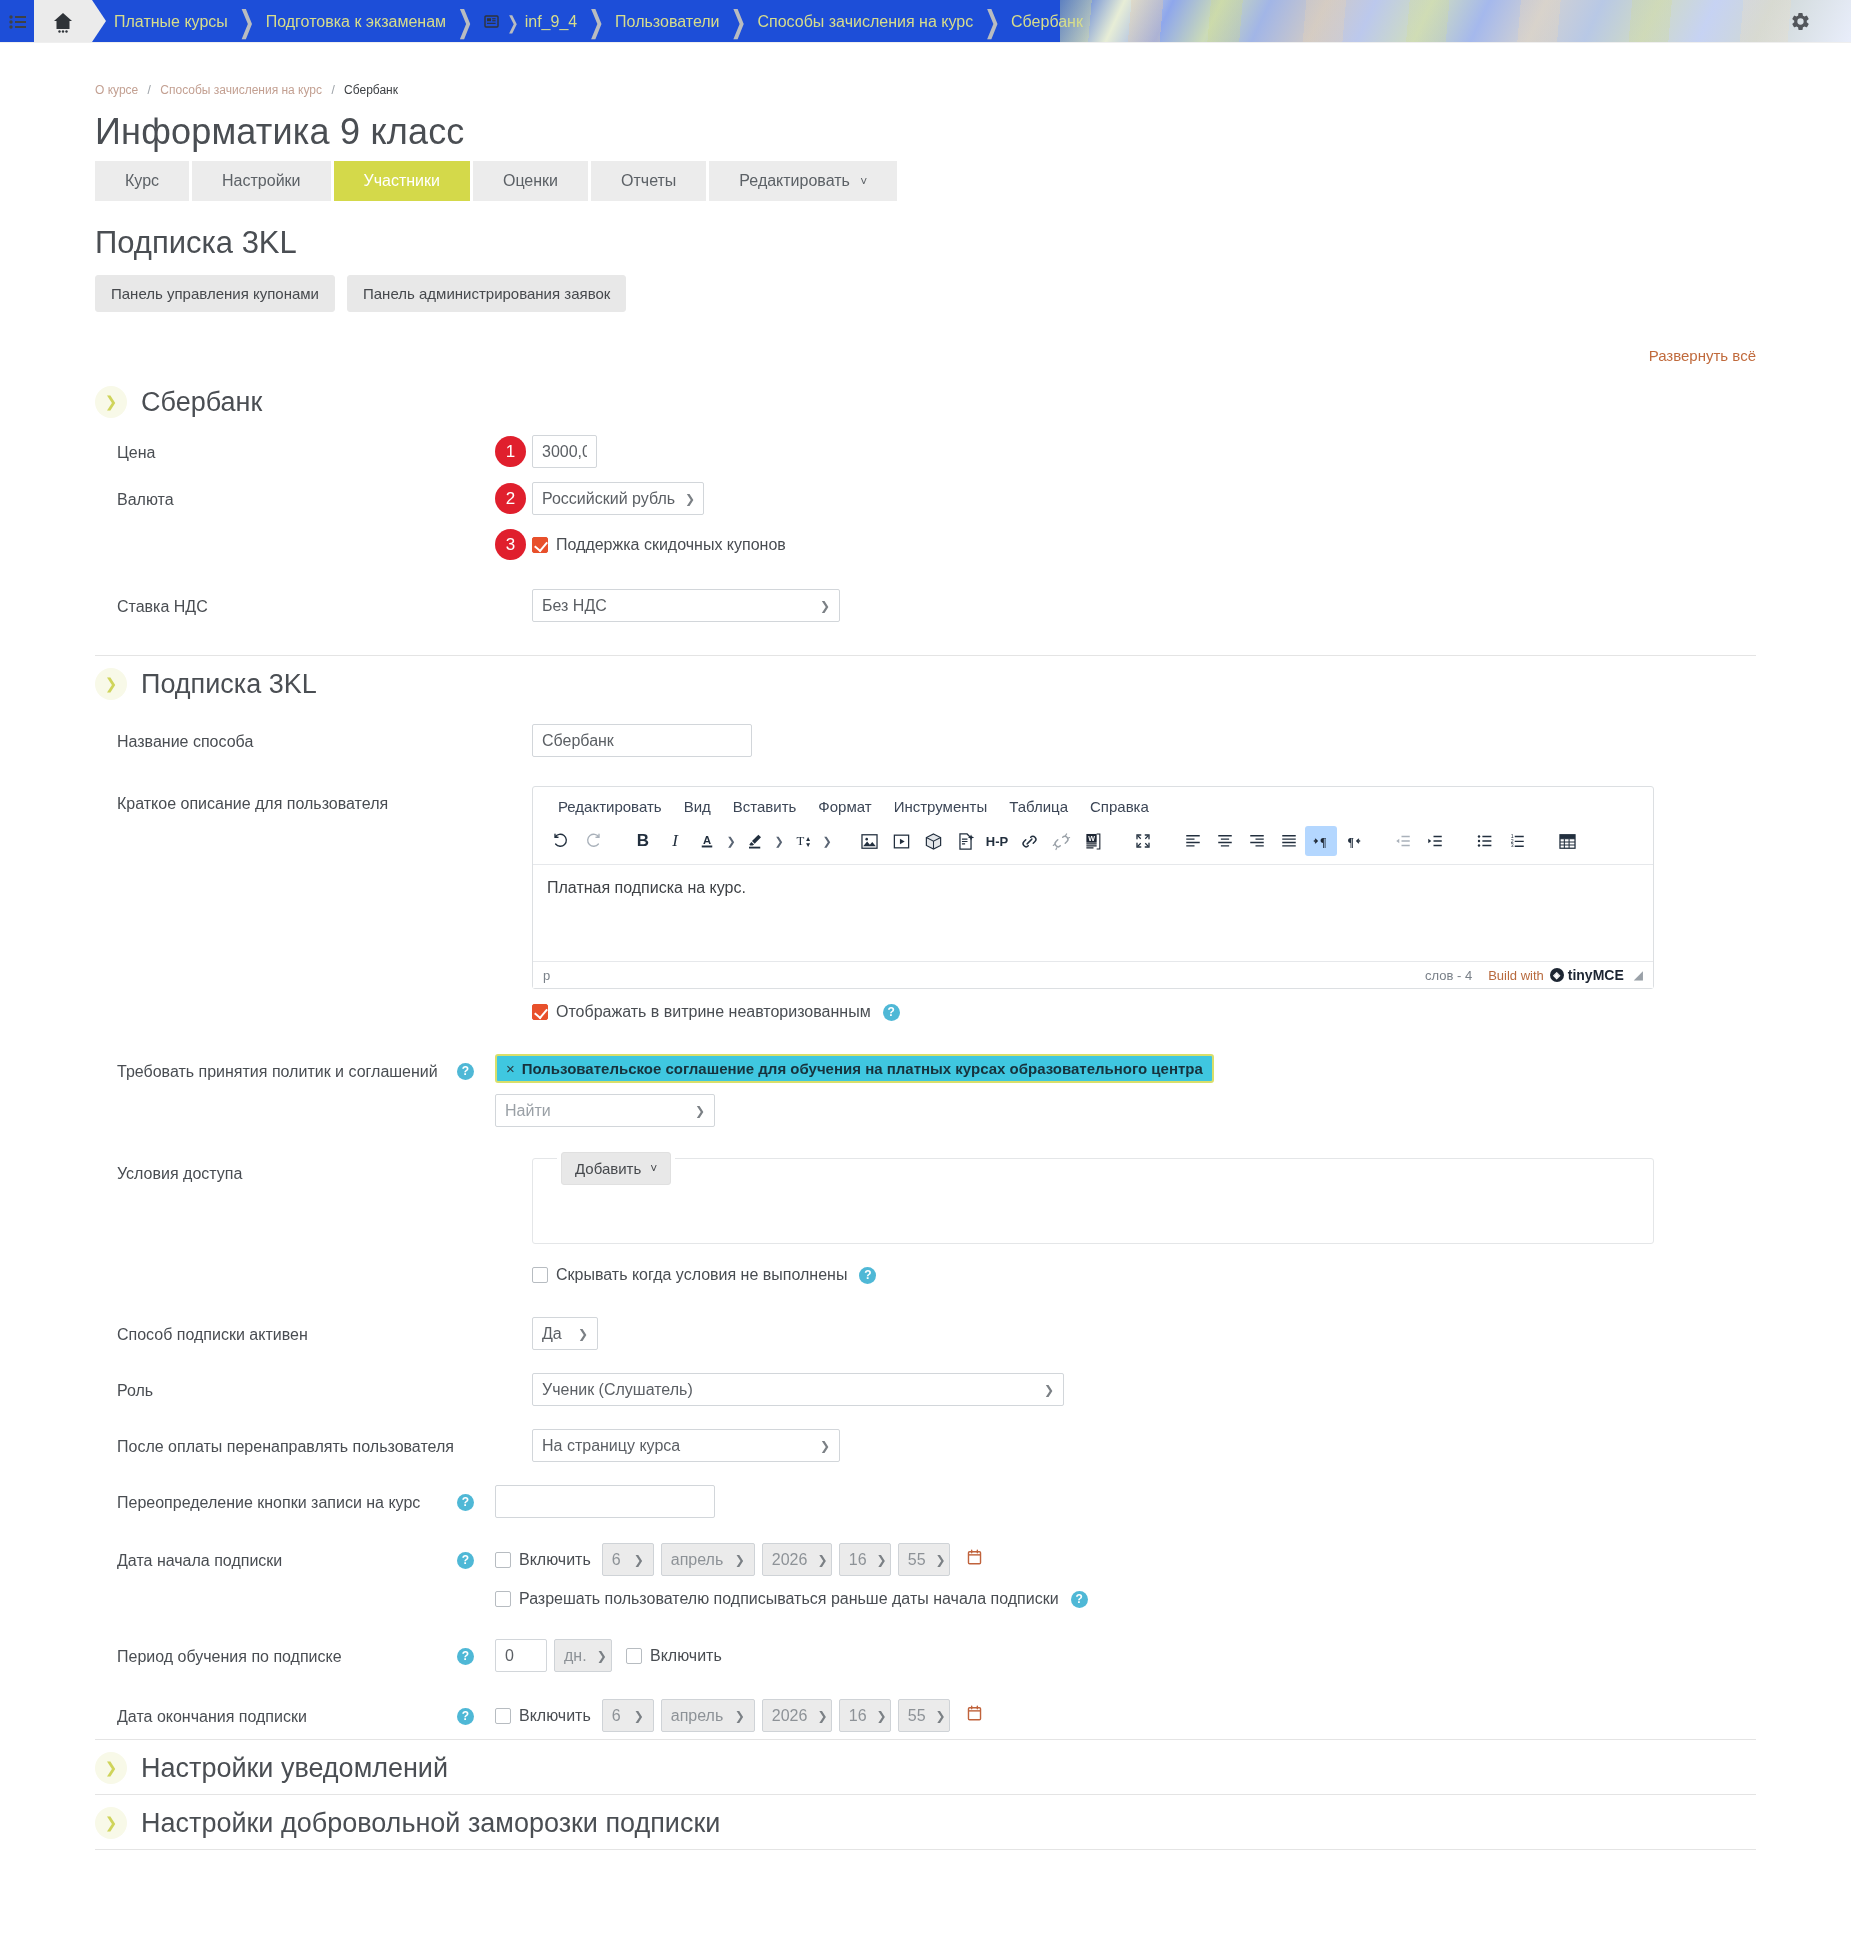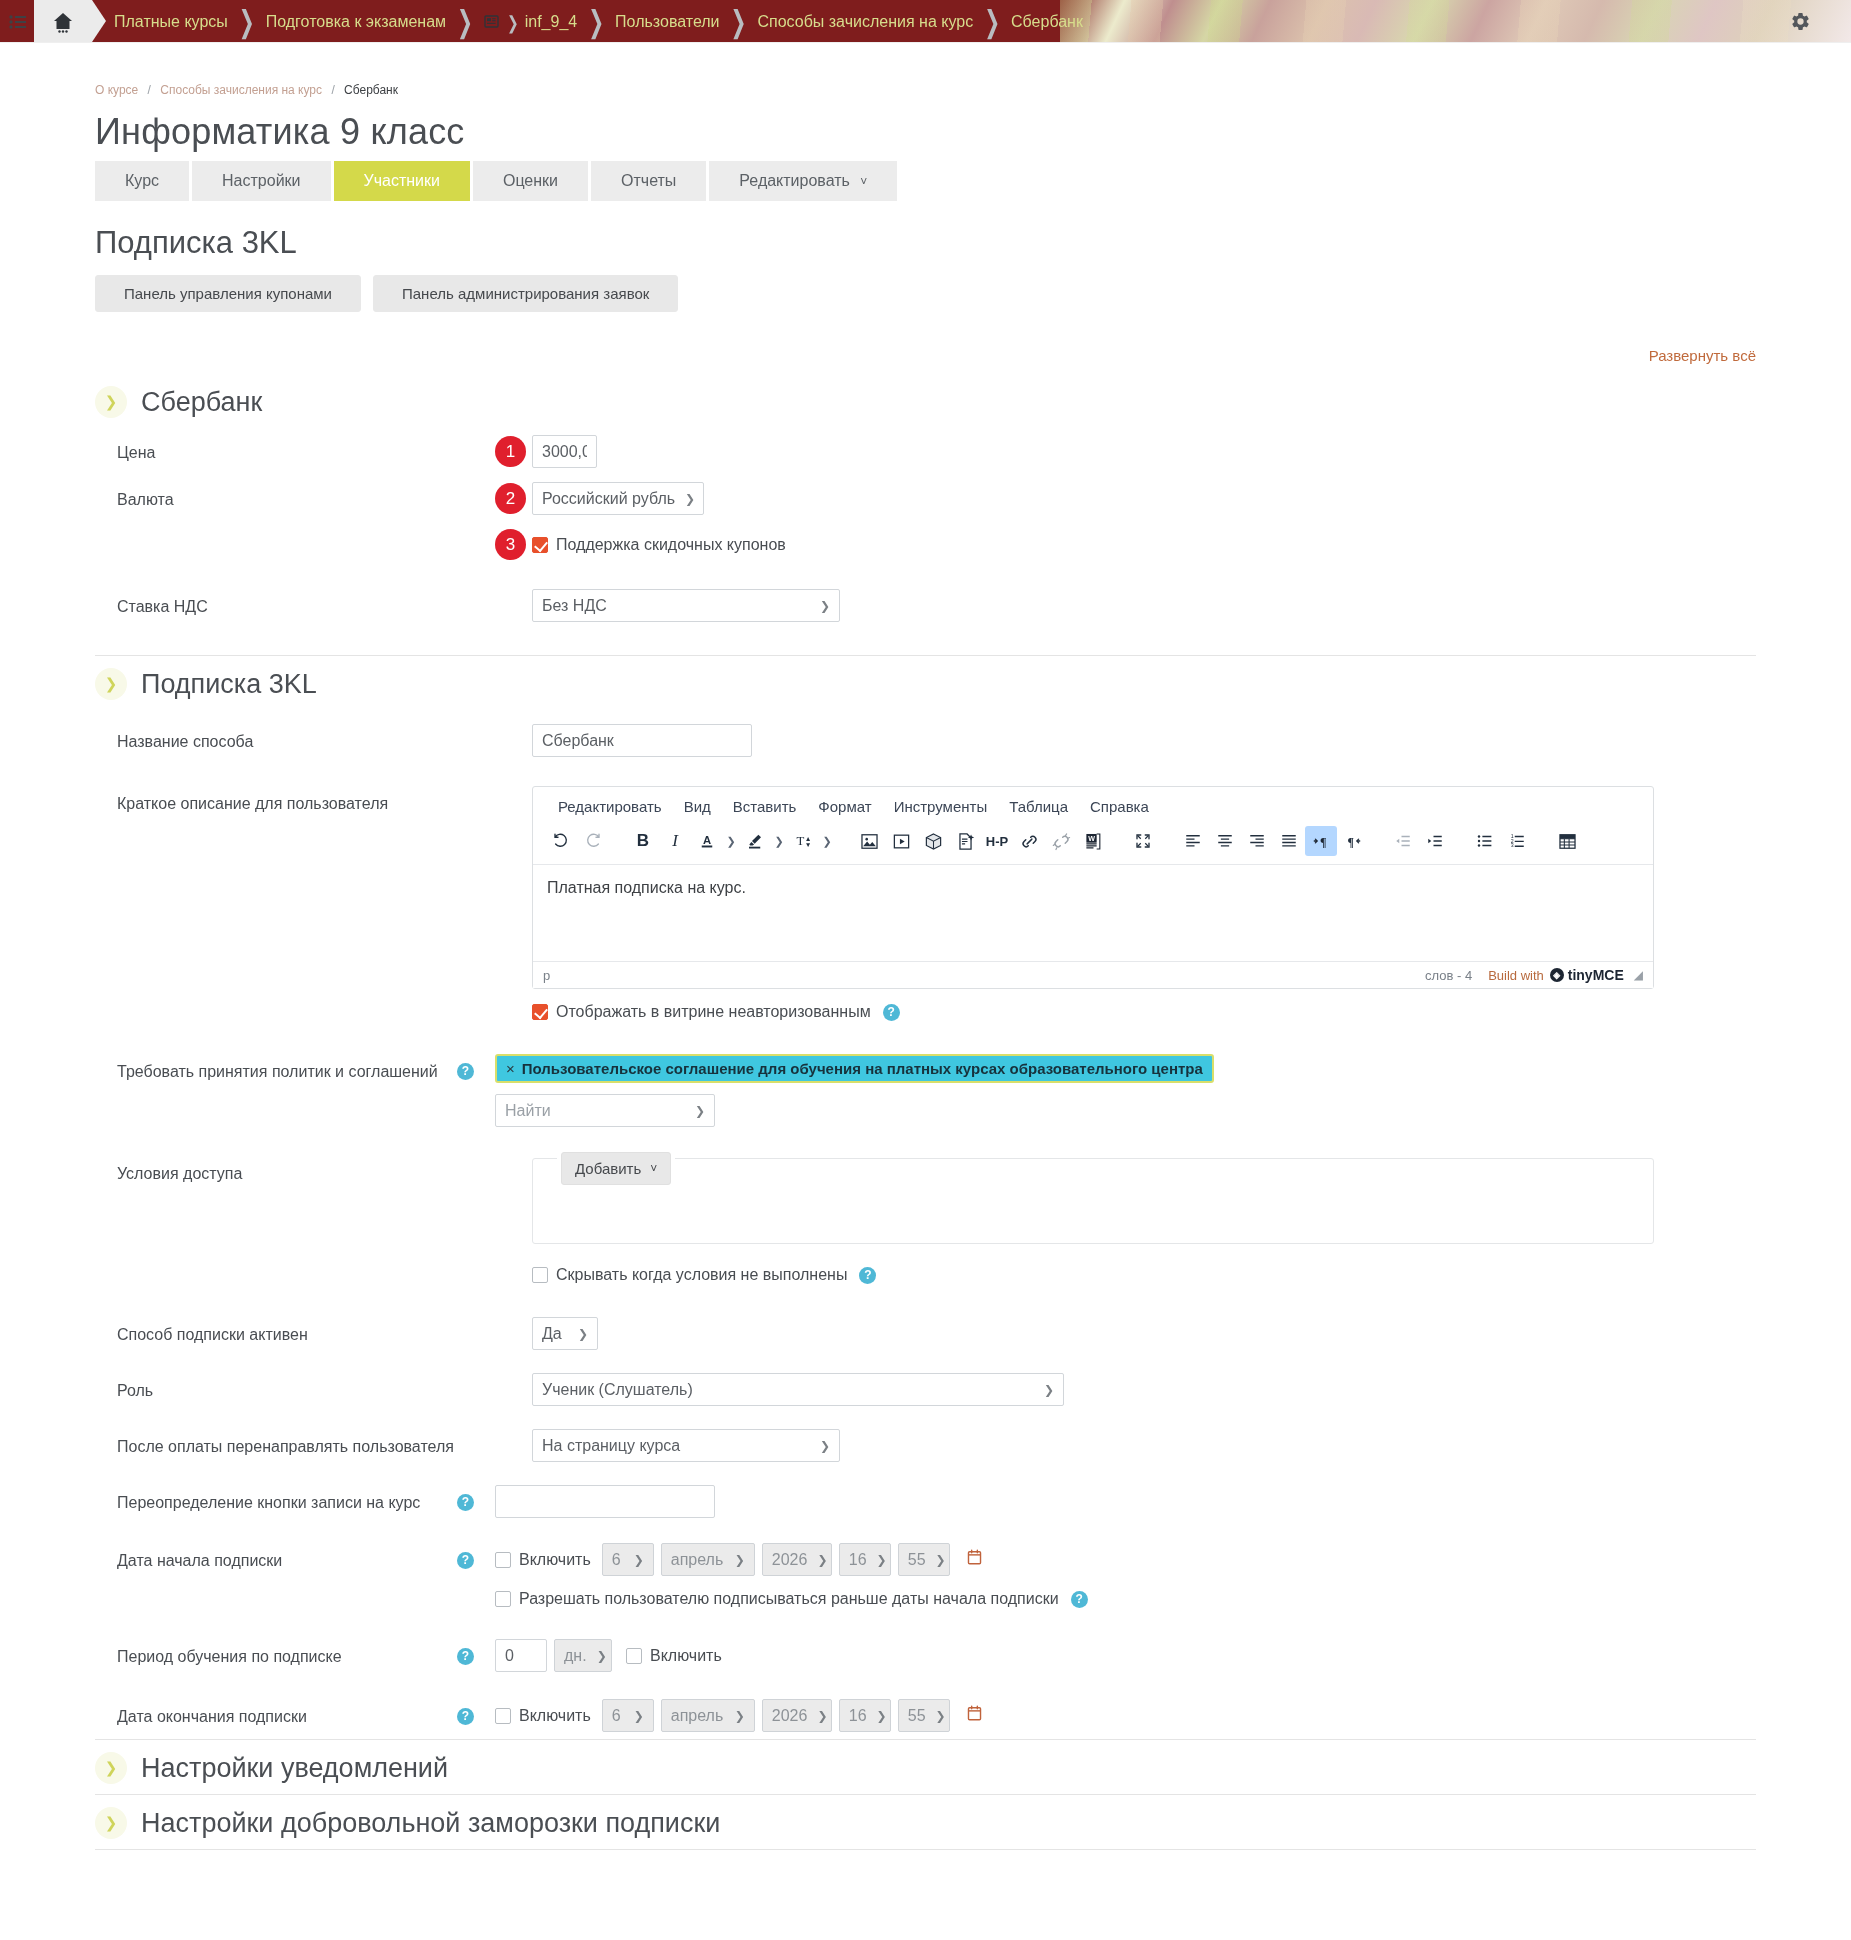--- a/index.html
+++ b/index.html
@@ -9,21 +9,21 @@
     width:1851px; min-height:1940px;
     font-family:"Liberation Sans", sans-serif;
     background:#ffffff; color:#3e4145;
     font-size:17px;
     -webkit-font-smoothing:antialiased;
   }
 
   
   .navbar {
     position:relative; height:43px;
-    background:#7f1d1d;
+    background:#1d4ed8;
     overflow:hidden;
     border-bottom:1px solid #efefef;
   }
   .nav-deco {
     position:absolute; top:0; left:1060px; right:0; height:43px;
     background:
       linear-gradient(115deg, rgba(255,255,255,0) 0%, rgba(242,246,214,.95) 8%, rgba(255,255,255,.5) 14%,
         rgba(223,235,180,.9) 20%, rgba(250,250,240,.6) 26%, rgba(236,223,198,.85) 33%,
         rgba(255,252,245,.7) 39%, rgba(226,236,190,.9) 46%, rgba(255,255,250,.6) 53%,
         rgba(240,232,210,.85) 60%, rgba(250,252,235,.7) 67%, rgba(226,233,196,.9) 74%,
@@ -87,21 +87,21 @@
   }
   .tab.active { background:#d4d94a; color:#ffffff; }
   .tab .caret { font-size:12px; margin-left:6px; color:#5c6166; }
 
   h2.section-title {
     font-size:31px; font-weight:400; color:#4a4e53; margin:12px 0 14px 0;
   }
   .panel-btns { display:flex; gap:12px; margin-bottom:34px; }
   .panel-btn {
     background:#e8e8e8; color:#46494d; font-size:15px;
-    padding:9px 28px; border-radius:3px; cursor:pointer; border:1px solid #e8e8e8;
+    padding:9px 15px; border-radius:3px; cursor:pointer; border:1px solid #e8e8e8;
   }
 
   .expand-row { text-align:right; margin-bottom:8px; }
   .expand-link { color:#c06a3c; font-size:15px; text-decoration:none; cursor:pointer; }
 
   
   .collapse-head { display:flex; align-items:center; gap:14px; padding:12px 0 10px 0; }
   .collapse-head.bordered { border-top:1px solid #e4e4e4; }
   .toggle-circle {
     width:32px; height:32px; border-radius:50%; background:#f8f9e8;

